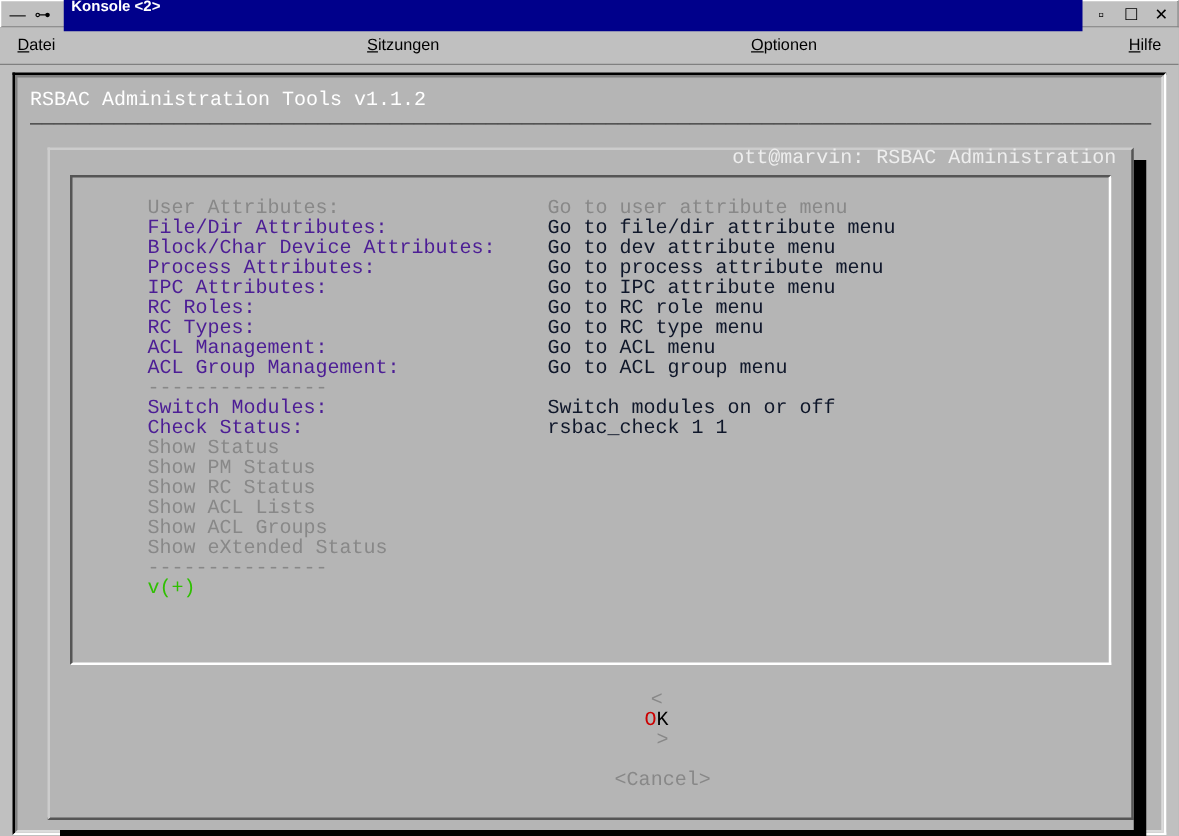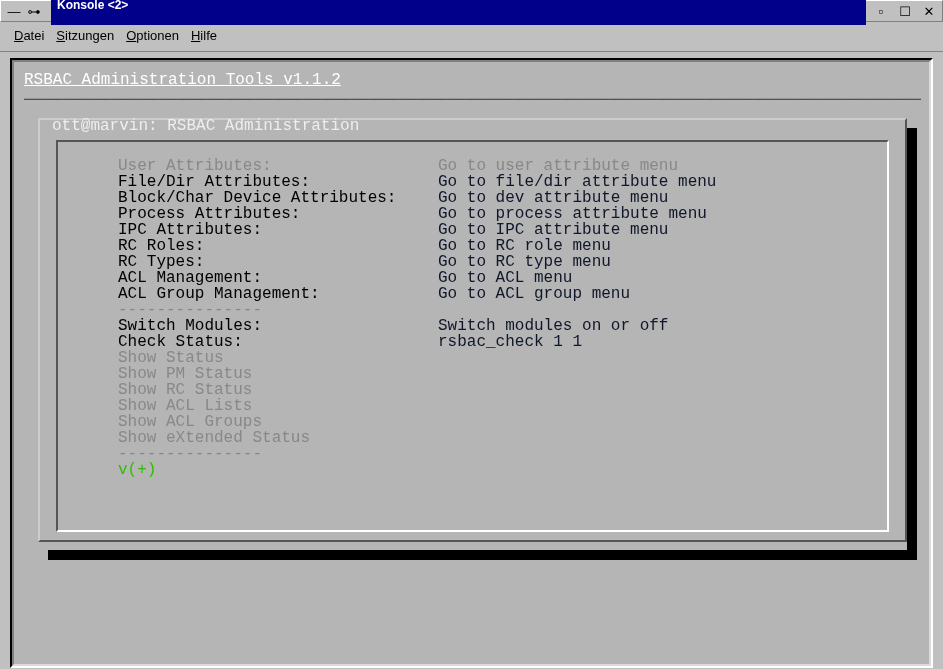--- a/index.html
+++ b/index.html
@@ -39,20 +39,21 @@
   .sys-btns { display: flex; gap: 6px; margin-left: auto; color:#555; }
   .sys-btns .ico-btn { margin-right: 0; }
   
   .menubar {
     display: flex; gap: 12px;
     padding: 6px 14px 8px 14px;
     background: #c0c0c0;
     font-size: 13px;
     color: #000;
     border-bottom: 1px solid #808080;
+    justify-content: space-between;
   }
   .menubar span u { text-decoration: underline; }
   
   .term-shell {
     margin: 6px 10px 10px 10px;
     border: 2px solid #000;
     border-right-color:#fff; border-bottom-color:#fff;
     height: 610px;
   }
   .term-inner {
@@ -64,50 +65,49 @@
     position: relative;
   }
   .mono {
     font-family: "Courier New", monospace;
     font-size: 16px;
     line-height: 1.0;
     white-space: pre;
   }
   .app-title {
     color: #ffffff;
-    text-decoration: underline;
   }
   .hr { color: #000; margin: 4px 0 10px 0; }
   .hr::before { content:"────────────────────────────────────────────────────────────────────────────────────────────────"; display:block; overflow:hidden; width:100%; color:#444;}
   
   .dlg-wrap { position: relative; margin: 0 14px; }
   .dlg-shadow { position:absolute; top:10px; left:10px; right:-10px; bottom:-10px; background:#000; }
   .dlg {
     position: relative;
     background: #b5b5b5;
     padding: 0 0 8px 0;
   }
   .dlg-border {
     border: 2px solid #ccc;
     border-right-color:#555; border-bottom-color:#555;
     margin: 0;
     padding: 0 12px 6px 12px;
   }
-  .dlg-title { text-align:left; color:#eee; margin-top:-2px;}
+  .dlg-title { text-align:right; color:#eee; margin-top:-2px;}
   .dlg-sub   { text-align:center; color:#eee; }
   .list-box {
     border: 2px solid #555;
     border-right-color:#fff; border-bottom-color:#fff;
     margin: 6px 4px 2px 4px;
     padding: 16px 60px 4px 60px;
     height: 392px;
     overflow: hidden;
   }
   .row { display:flex; }
-  .row .l { width: 320px; color:#000000; }
+  .row .l { width: 320px; color:#4c1d95; }
   .row .r { color:#0f172a; flex:1; }
   .row.dim .l, .row.dim .r { color:#888; }
   .dash { color:#888; }
   .btns { text-align:center; color:#888; margin-top:4px; }
   .btns .hot { color:#c00; }
   .btns .ok  { color:#000; }
   .scroll-glyph { color:#2ec000; }
 </style>
 </head>
 <body>
@@ -137,18 +137,25 @@
     <div class="mono hr"></div>
 
     <div class="dlg-wrap">
       <div class="dlg-shadow"></div>
       <div class="dlg">
         <div class="dlg-border">
           <div class="mono dlg-title">ott@marvin: RSBAC Administration</div>
 
           <div class="list-box mono" id="menu-list"><div class="row dim"><span class="l">User Attributes:</span><span class="r">Go to user attribute menu</span></div><div class="row"><span class="l">File/Dir Attributes:</span><span class="r">Go to file/dir attribute menu</span></div><div class="row"><span class="l">Block/Char Device Attributes:</span><span class="r">Go to dev attribute menu</span></div><div class="row"><span class="l">Process Attributes:</span><span class="r">Go to process attribute menu</span></div><div class="row"><span class="l">IPC Attributes:</span><span class="r">Go to IPC attribute menu</span></div><div class="row"><span class="l">RC Roles:</span><span class="r">Go to RC role menu</span></div><div class="row"><span class="l">RC Types:</span><span class="r">Go to RC type menu</span></div><div class="row"><span class="l">ACL Management:</span><span class="r">Go to ACL menu</span></div><div class="row"><span class="l">ACL Group Management:</span><span class="r">Go to ACL group menu</span></div><div class="dash">---------------</div><div class="row"><span class="l">Switch Modules:</span><span class="r">Switch modules on or off</span></div><div class="row"><span class="l">Check Status:</span><span class="r">rsbac_check 1 1</span></div><div class="row dim"><span class="l">Show Status</span><span class="r"></span></div><div class="row dim"><span class="l">Show PM Status</span><span class="r"></span></div><div class="row dim"><span class="l">Show RC Status</span><span class="r"></span></div><div class="row dim"><span class="l">Show ACL Lists</span><span class="r"></span></div><div class="row dim"><span class="l">Show ACL Groups</span><span class="r"></span></div><div class="row dim"><span class="l">Show eXtended Status</span><span class="r"></span></div><div class="dash">---------------</div><div class="scroll-glyph">v(+)</div></div>
 
+          <div class="mono btns">
+            <span>&lt;</span>&nbsp;
+            <span><span class="hot">O</span><span class="ok">K</span></span>&nbsp;
+            <span>&gt;</span>
+            &nbsp;&nbsp;&nbsp;&nbsp;&nbsp;
+            <span>&lt;<span>Cancel</span>&gt;</span>
+          </div>
         </div>
       </div>
     </div>
 
   </div>
 </div>
 
 </body></html>

